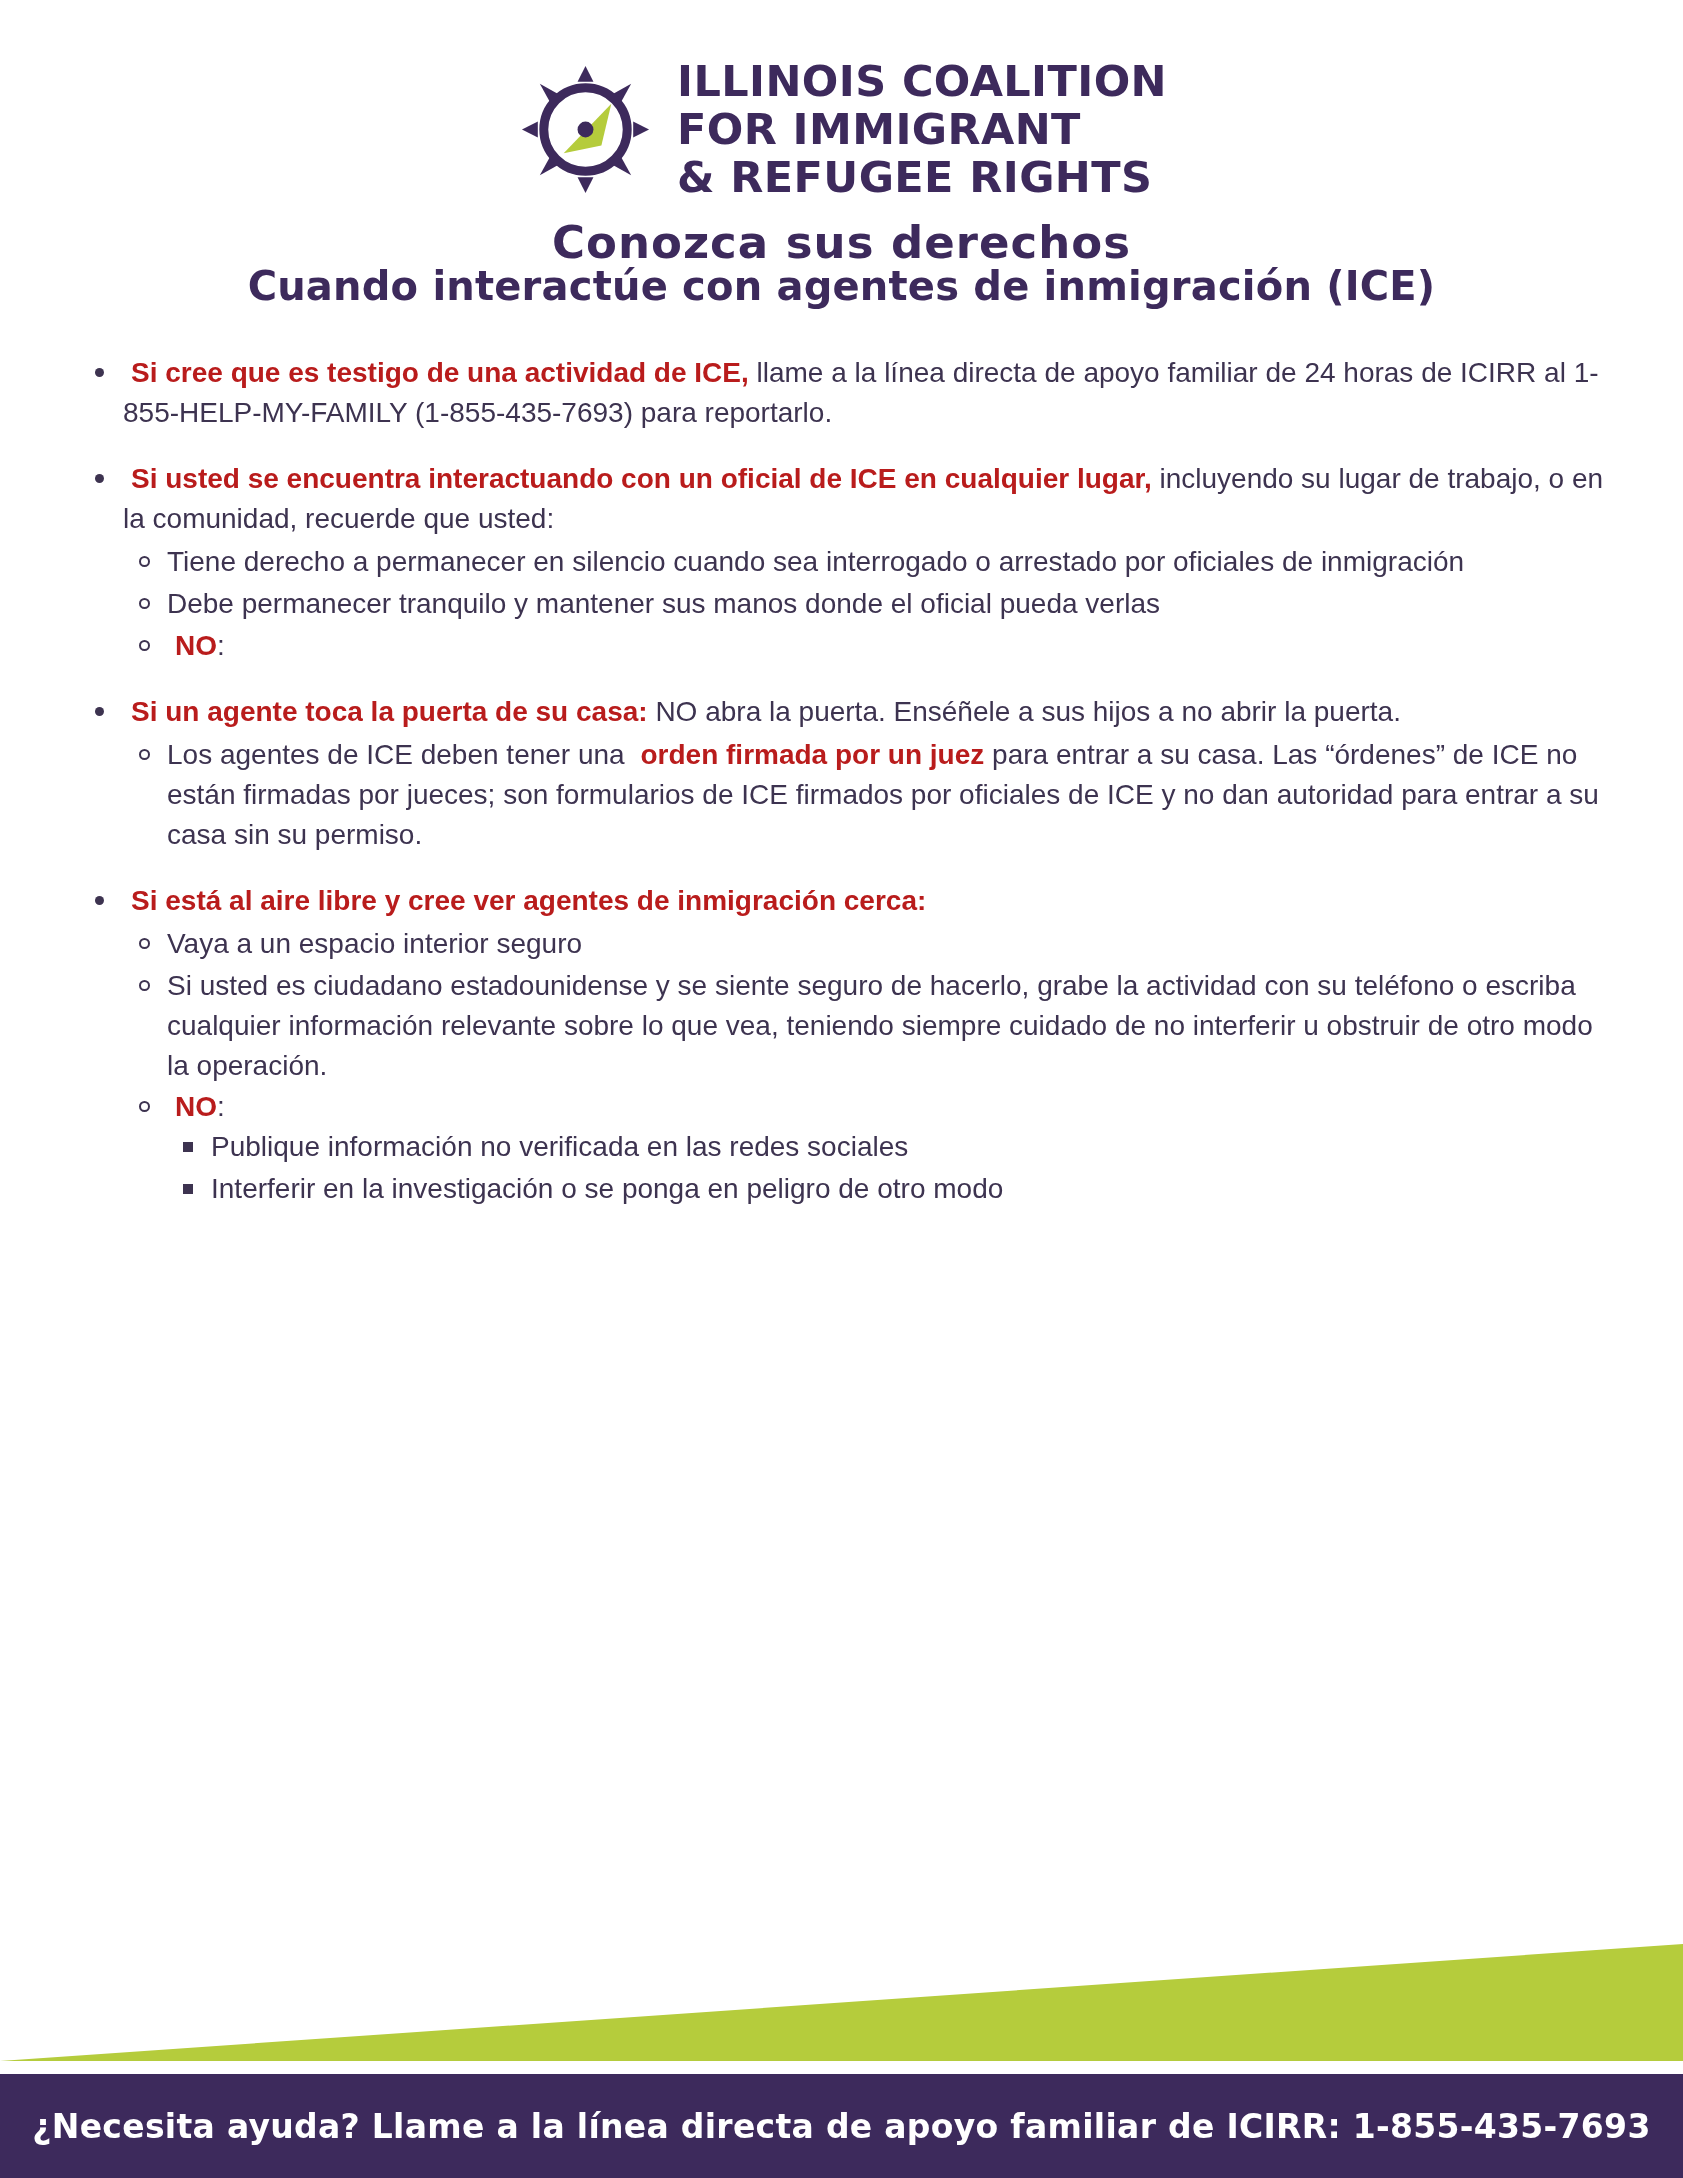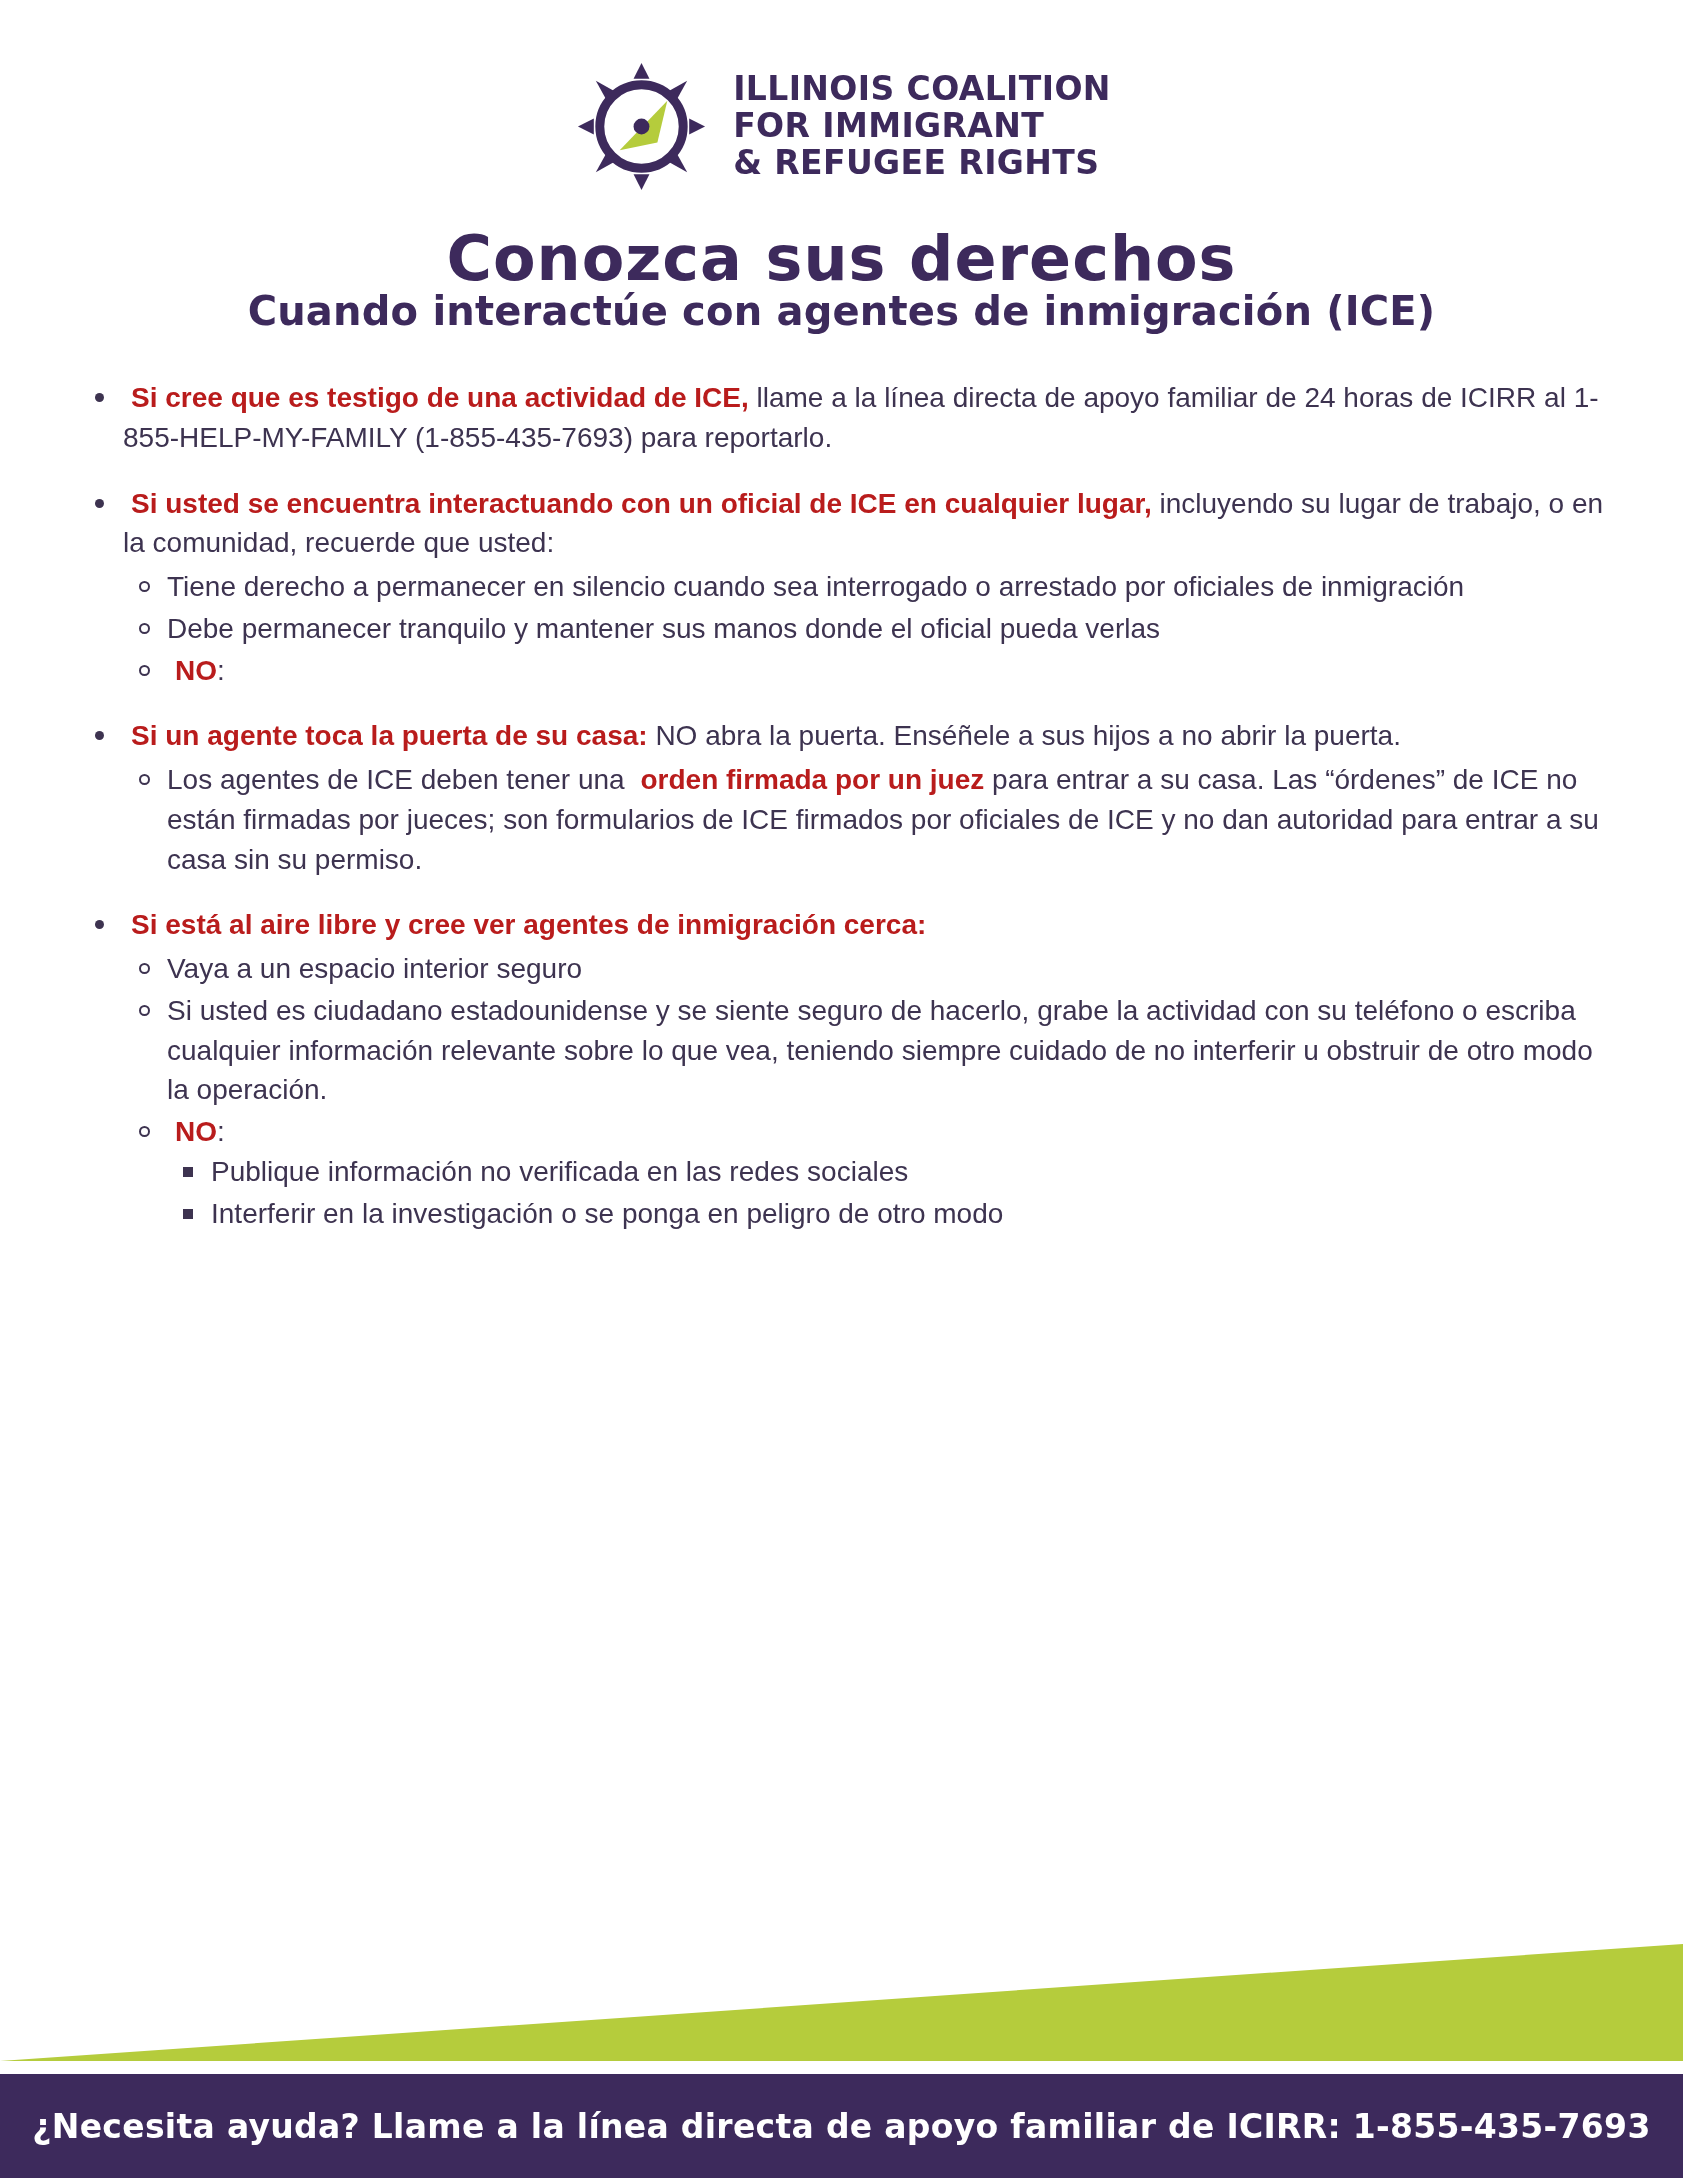--- a/index.html
+++ b/index.html
@@ -31,36 +31,36 @@
     padding-top: 57px;
   }
   .logo-mark {
     width: 139px;
     height: 139px;
     flex: 0 0 auto;
   }
   .logo-text {
     font-family: "DejaVu Sans", sans-serif;
     font-weight: bold;
-    font-size: 33px;
+    font-size: 43px;
     line-height: 1.12;
     letter-spacing: 0.4px;
     color: #3d2a5c;
     text-transform: uppercase;
   }
 
   
   .title-main {
     text-align: center;
     font-family: "DejaVu Sans", sans-serif;
     font-weight: bold;
-    font-size: 62px;
+    font-size: 45px;
     letter-spacing: 1px;
     color: #3d2a5c;
-    margin-top: 32px;
+    margin-top: 19px;
     line-height: 1;
   }
   .title-sub {
     text-align: center;
     font-family: "DejaVu Sans", sans-serif;
     font-weight: bold;
     font-size: 40px;
     letter-spacing: 0.2px;
     color: #3d2a5c;
     line-height: 1.05;

